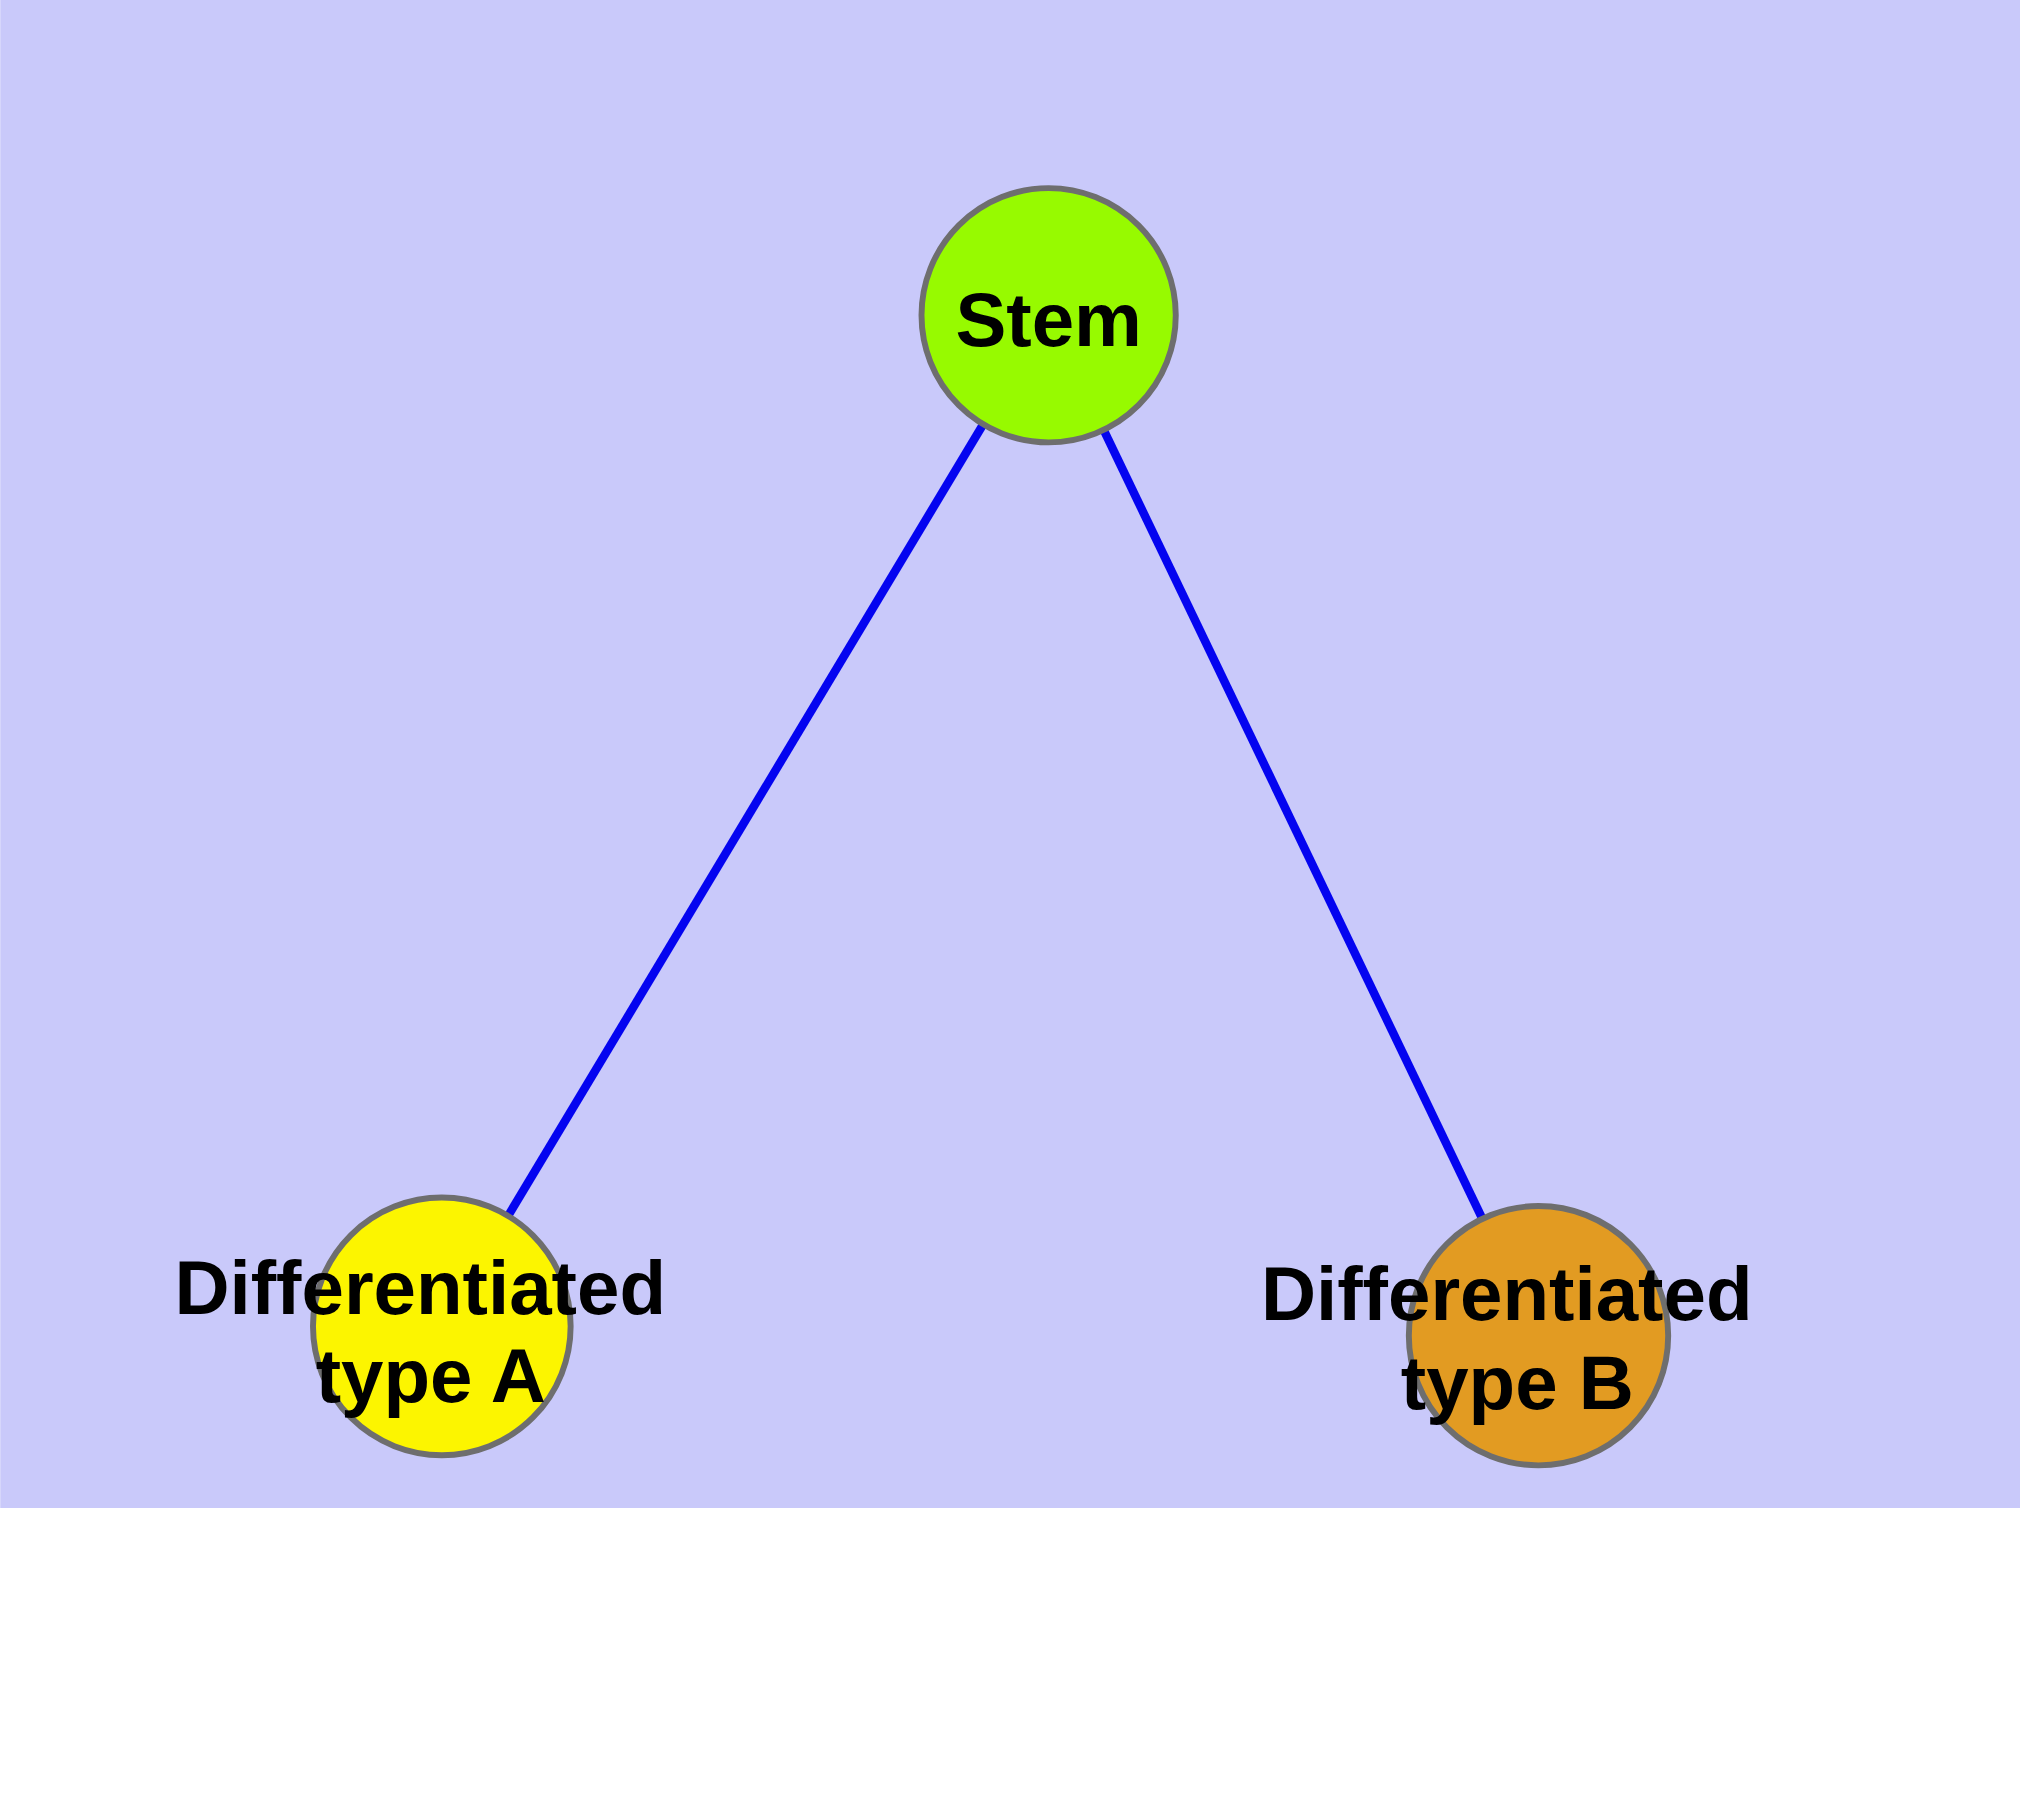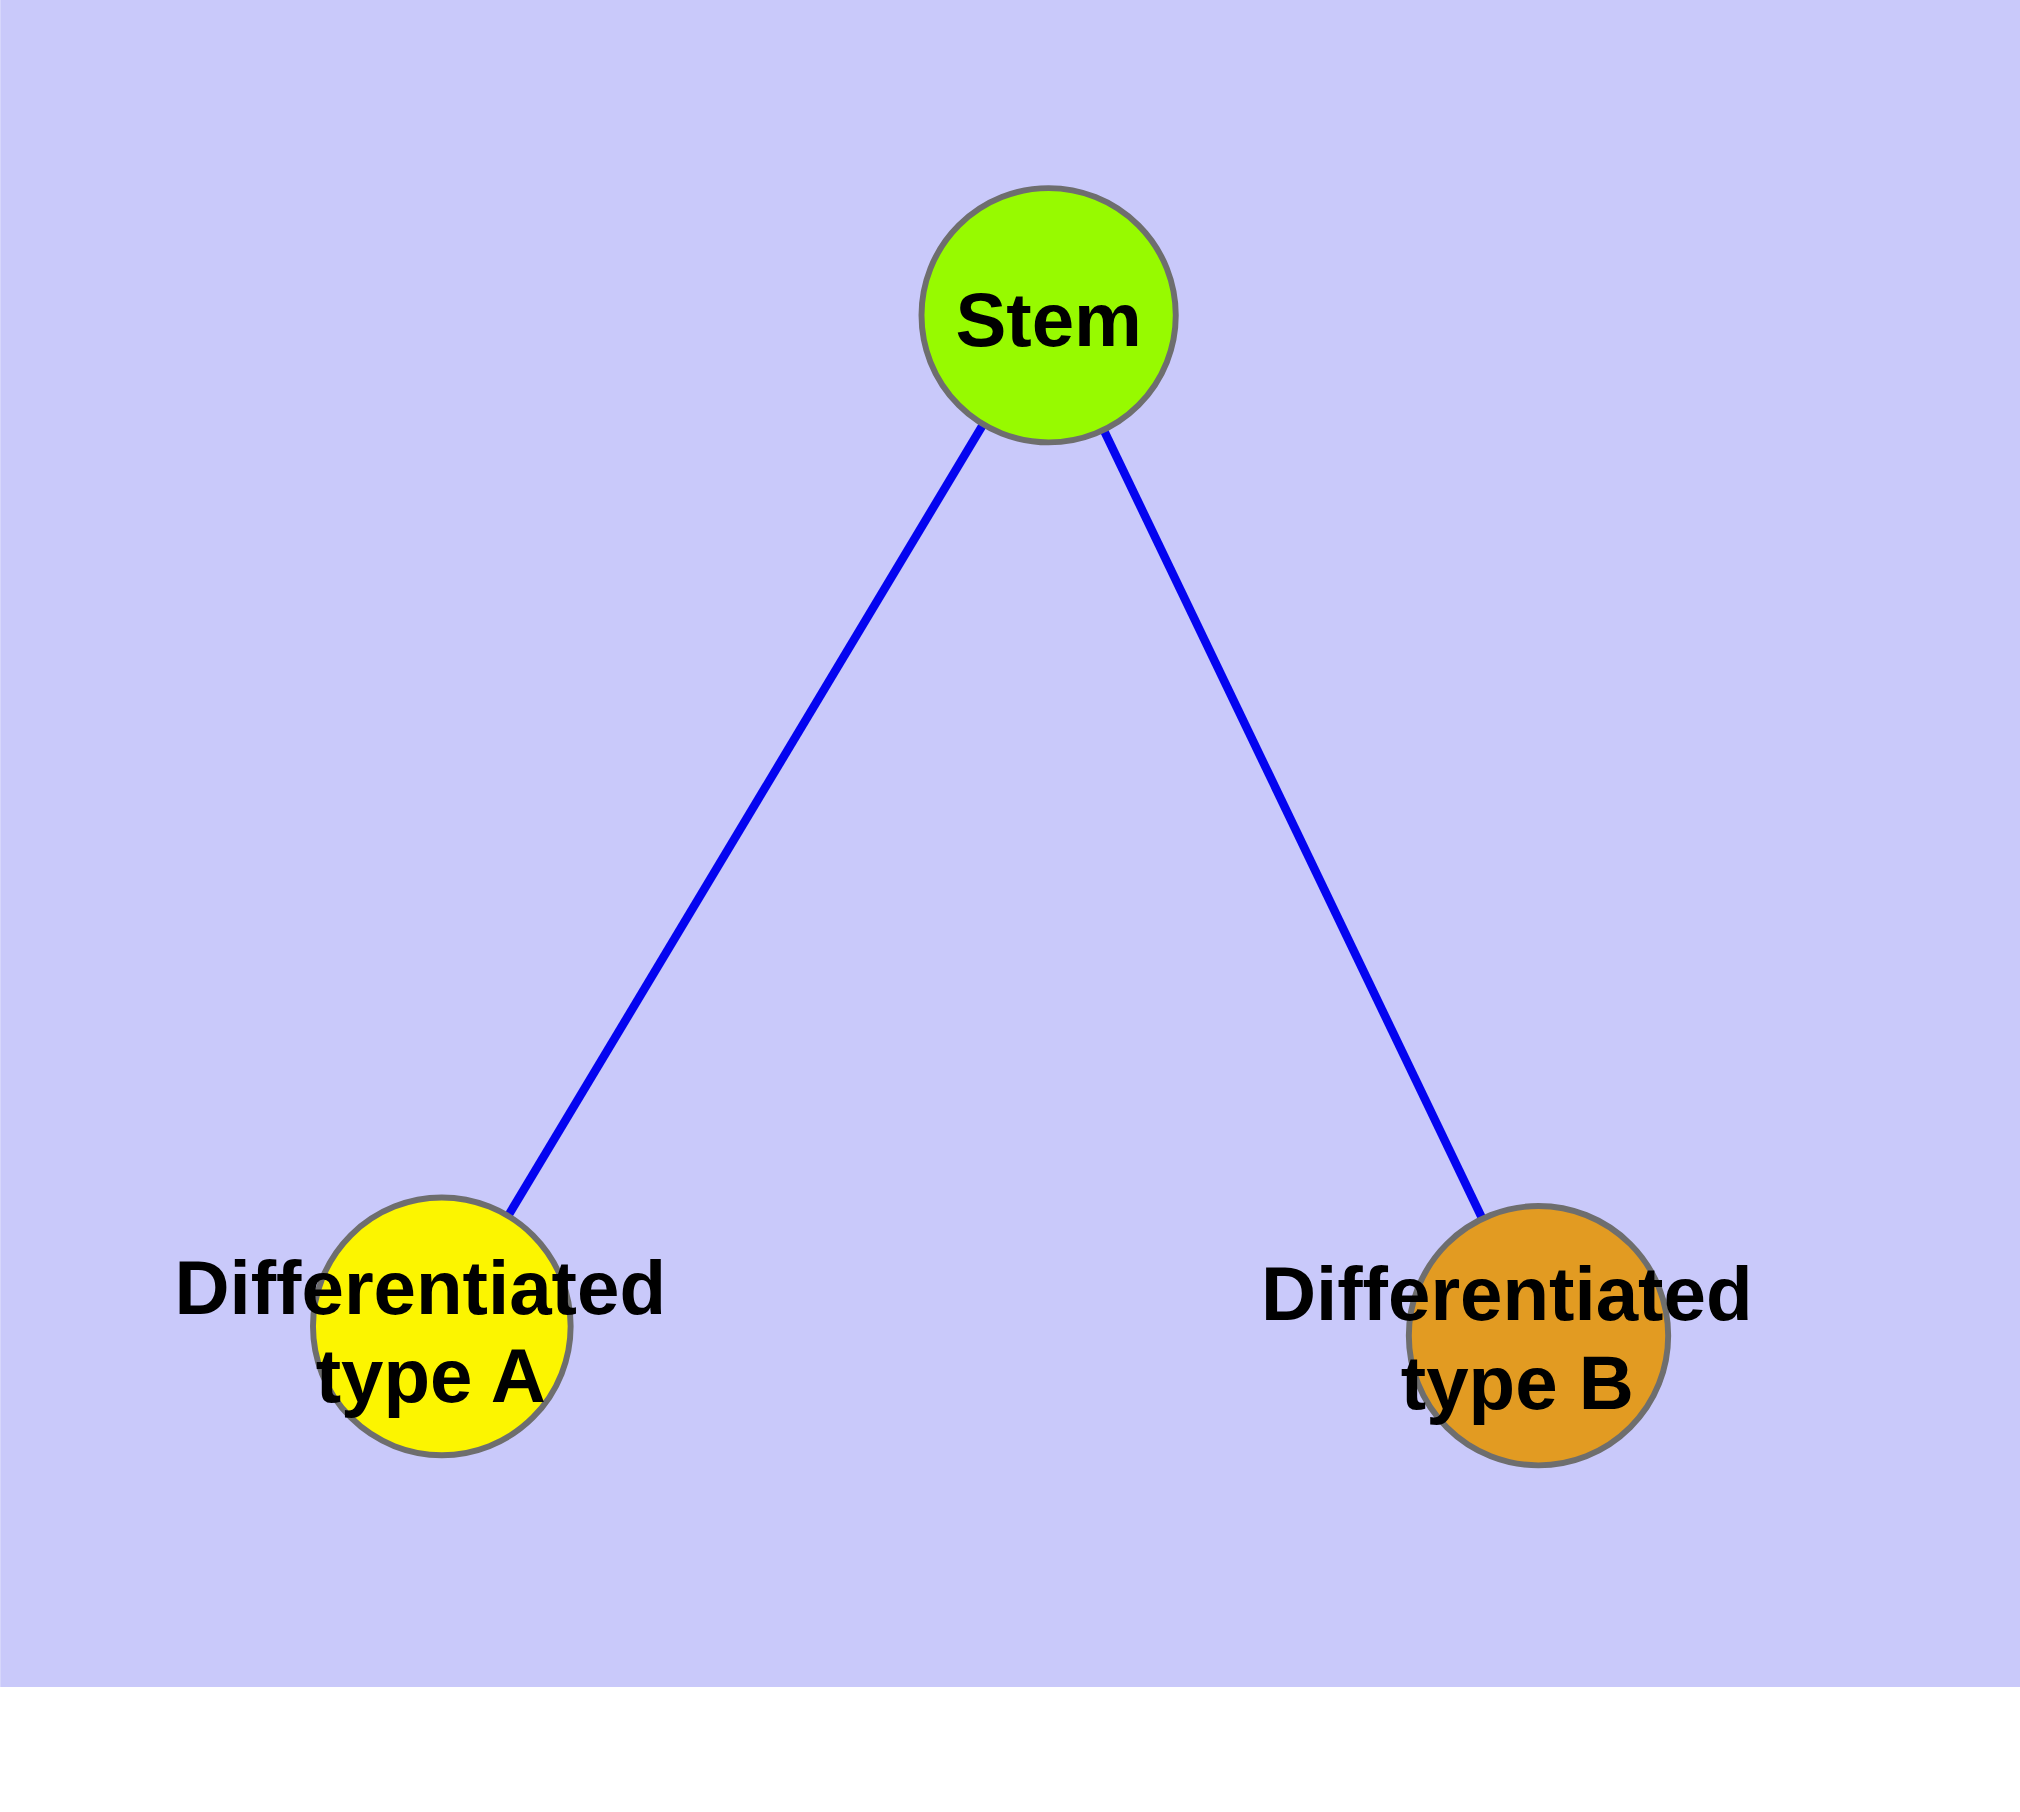--- a/index.html
+++ b/index.html
@@ -2,21 +2,21 @@
 <html style="font-size:13.6px"><head>
 <meta charset="utf-8">
 <style>
   html, body {
     margin: 0;
     padding: 0;
     background: #ffffff;
   }
   .page {
     width: 2021px;
-    height: 1687px;
+    height: 1508px;
     position: relative;
     overflow: hidden;
     text-align: right;
   }
   svg {
     display: block;
   }
   .graph-edge {
     stroke-width: 10;
     fill: none;

